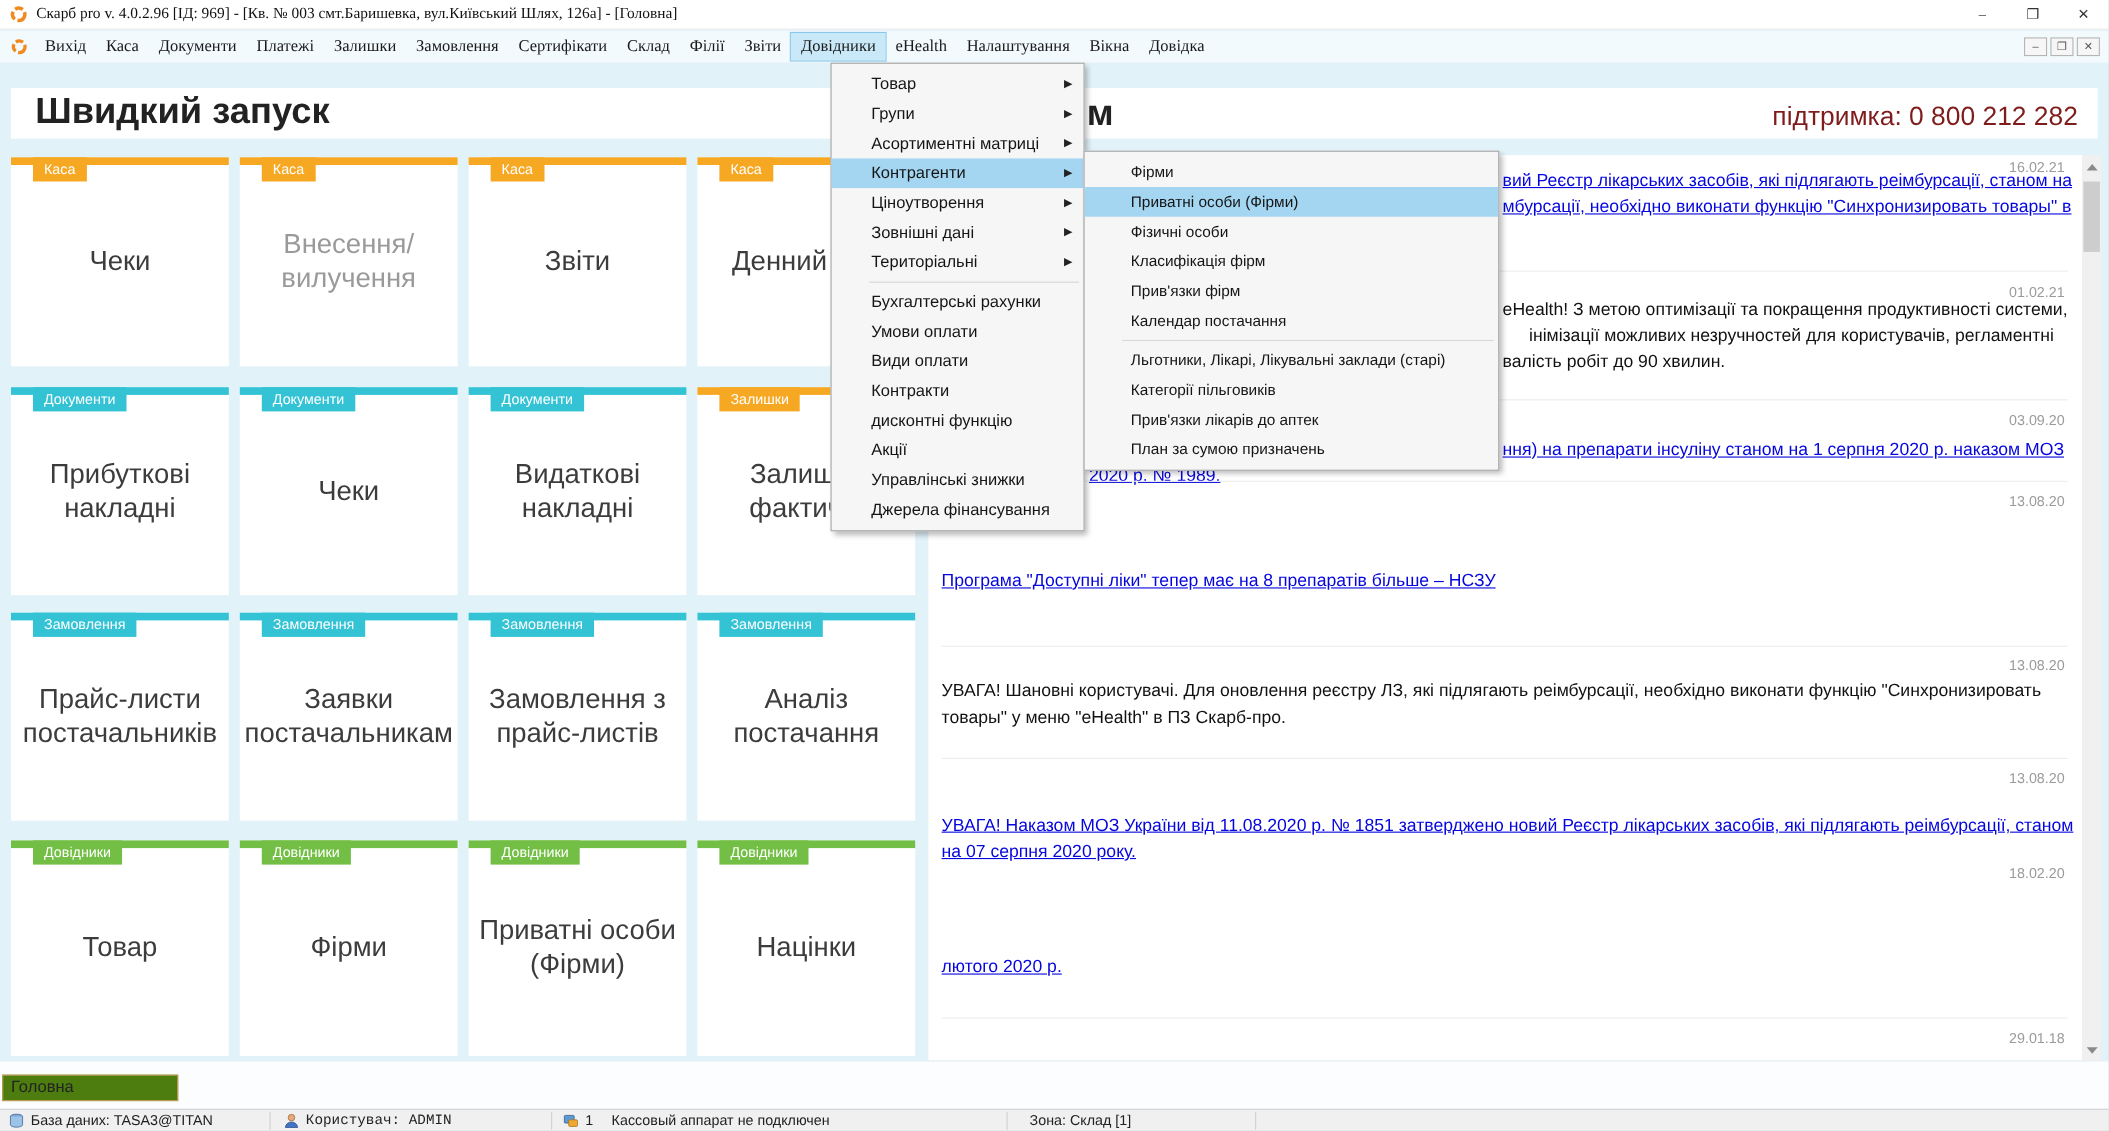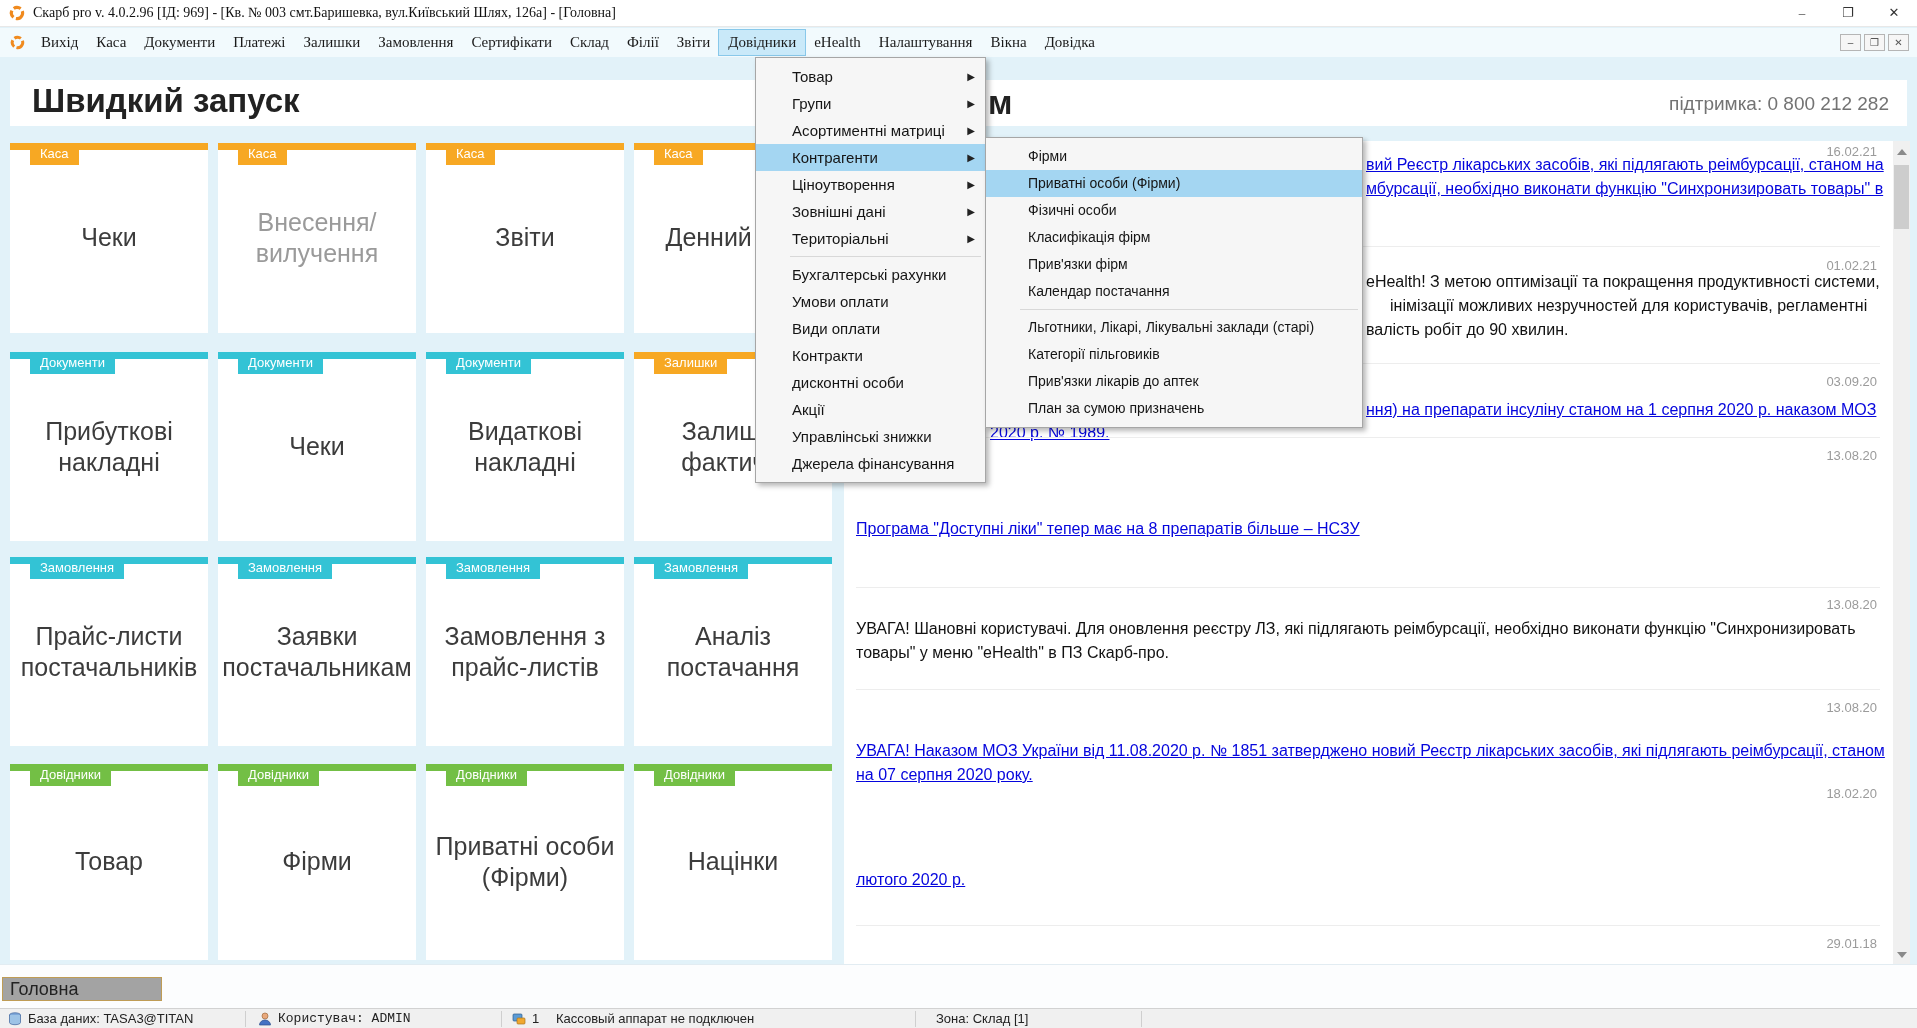--- a/index.html
+++ b/index.html
@@ -19,21 +19,21 @@
   .menubar { position:absolute; top:28px; left:0; right:0; height:29px; background:#f2fafd; display:flex; align-items:center; font-size:15px; }
   .menubar .logo2 { width:15px; height:15px; margin:0 7px 0 10px; }
   .mitem { padding:4px 9px; white-space:nowrap;font-family:Liberation Serif, serif; }
   .mitem.active { background:#c9e9f9; outline:1px solid #88c8ea; }
   .mdictrls { margin-left:auto; display:flex; gap:3px; margin-right:8px; }
   .mdibtn { width:21px; height:17px; border:1px solid #b5b5b5; background:#f6f6f6; font-size:10px; color:#555; display:flex; align-items:center; justify-content:center; }
   
   .headerband { position:absolute; left:10px; right:10px; top:80px; height:46px; background:#ffffff; }
   .pagetitle { position:absolute; left:22px; top:2px; font-size:33px; font-weight:600; color:#222; }
   .hidden-frag { position:absolute; left:978px; top:4px; font-size:33px; font-weight:600; color:#222; }
-  .support { position:absolute; right:18px; top:13px; font-size:19px; color:#737373; }
+  .support { position:absolute; right:18px; top:13px; font-size:24px; color:#7f1d1d; }
   
   .tile { position:absolute; width:198px; background:#fff; }
   .tbar { position:absolute; top:0; left:0; right:0; height:7px; }
   .ttag { position:absolute; top:0; left:20px; color:#fff; font-size:13px; padding:3px 10px 4px 10px; white-space:nowrap; }
   .tlabel { position:absolute; left:4px; right:4px; top:50%; transform:translateY(-50%); text-align:center; font-size:25px; color:#3c3c3c; line-height:1.25; }
   .c-orange { background:#f7a823; }
   .c-cyan { background:#33c3d5; }
   .c-green { background:#73bf45; }
   
   .news { position:absolute; left:844px; top:141px; width:1049px; height:825px; background:#fff; }
@@ -51,21 +51,21 @@
   .menu { position:absolute; background:#f6f6f6; border:1px solid #a6a6a6; box-shadow:3px 3px 5px rgba(0,0,0,0.28); padding:5px 0; z-index:50; }
   .dmenu { left:755px; top:57px; width:231px; }
   .smenu { left:985px; top:137px; width:378px; z-index:60; }
   .menuitem { position:relative; height:27px; line-height:27px; padding-left:36px; font-size:15px; white-space:nowrap; color:#151515; }
   .smenu .menuitem { padding-left:42px; font-size:14px; }
   .menuitem.hl { background:#a4d6f2; }
   .marrow { position:absolute; right:10px; top:0; font-size:10px; color:#222; }
   .msep { height:1px; background:#d8d8d8; margin:4px 4px 4px 34px; }
   
   .tabstrip { position:absolute; left:0; right:0; top:964px; height:44px; background:#fcfdfe; border-top:1px solid #e2ecf2; }
-  .tab { position:absolute; left:2px; top:12px; width:160px; height:24px; background:#a3a3a3; border:1px solid #bf9c55; font-size:18px; line-height:22px; padding-left:7px; color:#222; }
+  .tab { position:absolute; left:2px; top:12px; width:160px; height:24px; background:#4d7c0f; border:1px solid #bf9c55; font-size:15px; line-height:22px; padding-left:7px; color:#222; }
   .statusbar { position:absolute; left:0; right:0; bottom:0; height:20px; background:#f0f0f0; border-top:1px solid #d2d2d2; font-size:13px; color:#222; }
   .sseg { position:absolute; top:0; height:100%; display:flex; align-items:center; gap:6px; white-space:nowrap; }
   .sdiv { position:absolute; top:2px; width:1px; height:16px; background:#cfcfcf; }
   .sicon { width:14px; height:14px; flex:0 0 auto; }
 </style>
 </head>
 <body>
 
 <div class="app">
 
@@ -250,21 +250,21 @@
     <div class="menuitem"><span>Асортиментні матриці</span><span class="marrow">▶</span></div>
     <div class="menuitem hl"><span>Контрагенти</span><span class="marrow">▶</span></div>
     <div class="menuitem"><span>Ціноутворення</span><span class="marrow">▶</span></div>
     <div class="menuitem"><span>Зовнішні дані</span><span class="marrow">▶</span></div>
     <div class="menuitem"><span>Територіальні</span><span class="marrow">▶</span></div>
     <div class="msep"></div>
     <div class="menuitem"><span>Бухгалтерські рахунки</span></div>
     <div class="menuitem"><span>Умови оплати</span></div>
     <div class="menuitem"><span>Види оплати</span></div>
     <div class="menuitem"><span>Контракти</span></div>
-    <div class="menuitem"><span>дисконтні особи</span></div>
+    <div class="menuitem"><span>дисконтні функцію</span></div>
     <div class="menuitem"><span>Акції</span></div>
     <div class="menuitem"><span>Управлінські знижки</span></div>
     <div class="menuitem"><span>Джерела фінансування</span></div>
   </div>
 
   <div class="menu smenu">
     <div class="menuitem"><span></span><span>Фірми</span></div>
     <div class="menuitem hl"><span>Приватні особи (Фірми)</span></div>
     <div class="menuitem"><span>Фізичні особи</span></div>
     <div class="menuitem"><span>Класифікація фірм</span></div>

